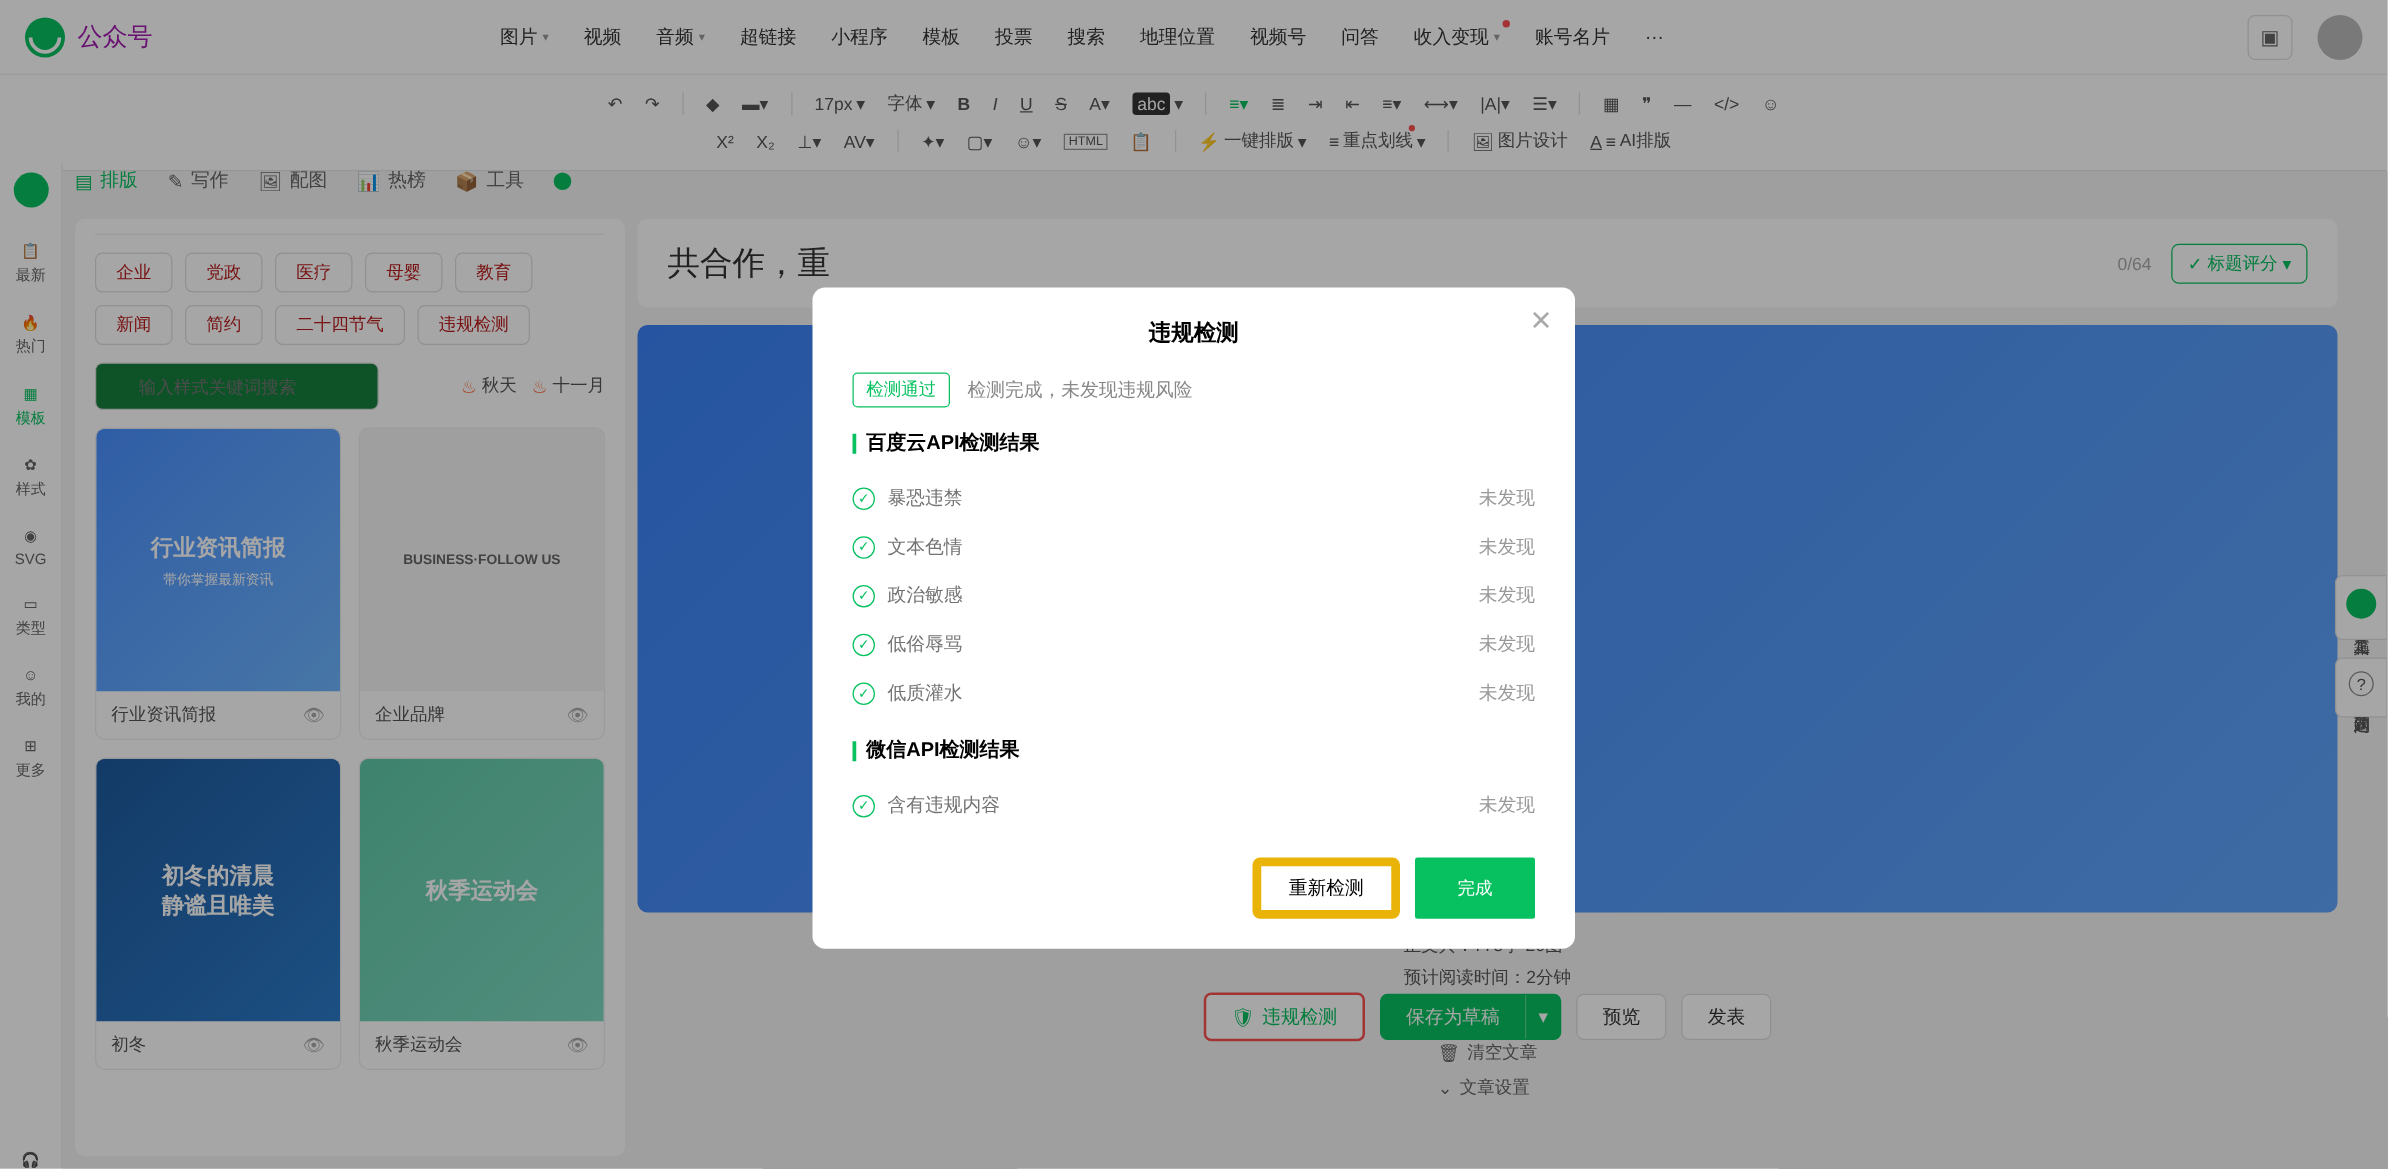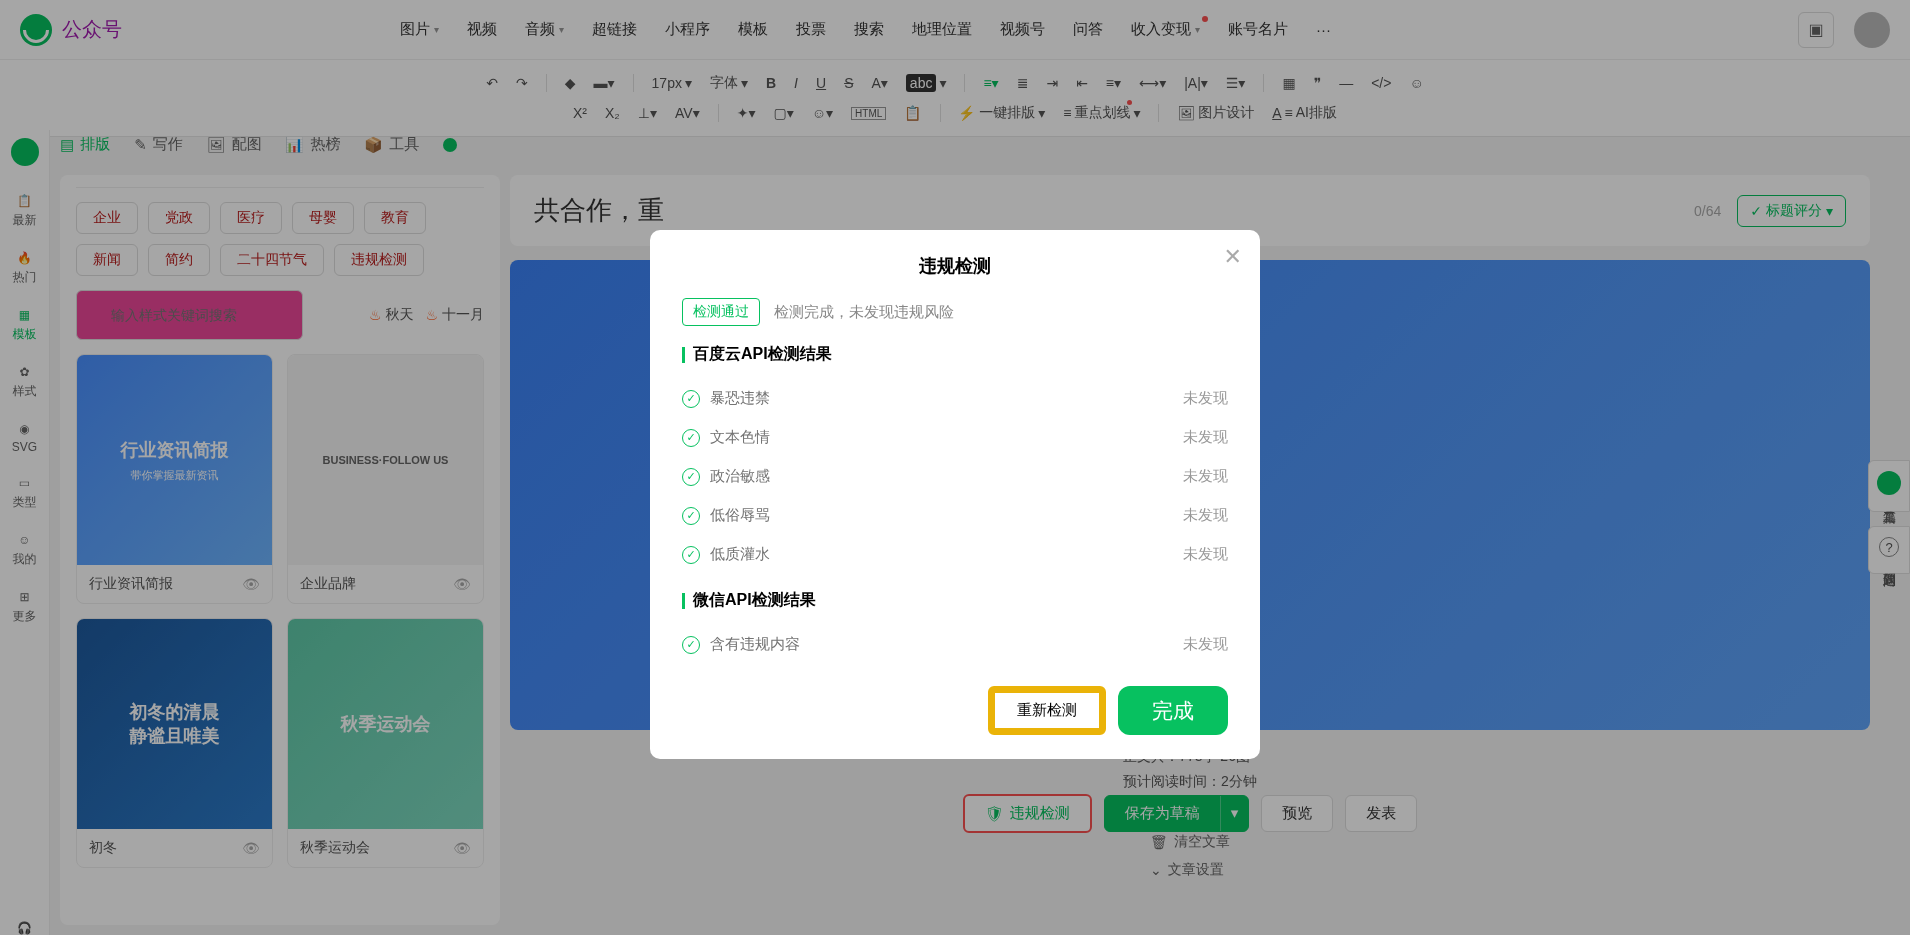--- a/index.html
+++ b/index.html
@@ -38,21 +38,21 @@
 .status-dot { width: 14px; height: 14px; background: #07c160; border-radius: 50%; }
 
 
 .template-panel { position: absolute; left: 60px; top: 175px; width: 440px; background: #fff; border-radius: 8px; padding: 12px 16px; height: calc(100% - 185px); overflow: hidden; }
 .tpl-tabs { display: flex; border-bottom: 1px solid #eee; }
 .tpl-tab { flex: 1; text-align: center; padding: 10px 0; font-size: 15px; color: #666; cursor: pointer; }
 .tpl-tab.active { color: #333; font-weight: 600; border-bottom: 3px solid #333; }
 .tag-row { display: flex; flex-wrap: wrap; gap: 10px; margin: 14px 0; }
 .tag-chip { padding: 6px 16px; border: 1px solid #ddd; border-radius: 6px; font-size: 14px; color: #b91c1c; cursor: pointer; }
 .search-row { display: flex; align-items: center; gap: 12px; margin-bottom: 14px; }
-.search-input { flex: 1; height: 50px; border: 1px solid #ddd; border-radius: 6px; padding: 0 10px 0 34px; font-size: 14px; background: #ec4899; position: relative; }
+.search-input { flex: 1; height: 38px; border: 1px solid #ddd; border-radius: 6px; padding: 0 10px 0 34px; font-size: 14px; background: #15803d; position: relative; }
 .search-wrap { position: relative; flex: 1; }
 .search-wrap::before { content: "🔍"; position: absolute; left: 10px; top: 50%; transform: translateY(-50%); color: #aaa; font-size: 14px; }
 .hot-tag { display: flex; align-items: center; gap: 4px; font-size: 14px; color: #555; cursor: pointer; }
 .flame { color: #ff6b35; }
 .tpl-grid { display: grid; grid-template-columns: 1fr 1fr; gap: 14px; }
 .tpl-card { border: 1px solid #eee; border-radius: 8px; overflow: hidden; cursor: pointer; }
 .tpl-preview { height: 210px; background: linear-gradient(135deg, #4a90ff, #6eb5ff); display: flex; flex-direction: column; align-items: center; justify-content: center; color: #fff; font-size: 18px; font-weight: 600; text-align: center; padding: 10px; }
 .tpl-preview.p2 { background: #f5f5f5; color: #666; font-size: 11px; }
 .tpl-preview.p3 { background: linear-gradient(135deg, #1e5a9e, #2c7bc9); }
 .tpl-preview.p4 { background: linear-gradient(135deg, #5fc9a8, #7ed9c0); }
@@ -94,21 +94,21 @@
 .result-text { color: #888; font-size: 15px; }
 .section-title { display: flex; align-items: center; gap: 8px; font-size: 16px; font-weight: 600; margin: 16px 0 14px; }
 .section-bar { width: 3px; height: 16px; background: #07c160; }
 .check-item { display: flex; align-items: center; justify-content: space-between; padding: 10px 0; }
 .check-left { display: flex; align-items: center; gap: 10px; }
 .check-icon { width: 18px; height: 18px; border: 1.5px solid #07c160; border-radius: 50%; display: flex; align-items: center; justify-content: center; color: #07c160; font-size: 11px; }
 .check-label { font-size: 15px; color: #737373; }
 .check-status { color: #999; font-size: 15px; }
 .modal-footer { display: flex; justify-content: flex-end; gap: 12px; margin-top: 22px; }
 .btn-ghost { padding: 8px 22px; border: 7px solid #eab308; border-radius: 6px; background: #fff; font-size: 15px; cursor: pointer; }
-.btn-success { padding: 8px 34px; border: none; border-radius: 12px; background: #07c160; color: #fff; font-size: 21px; cursor: pointer; }
+.btn-success { padding: 8px 34px; border: none; border-radius: 2px; background: #07c160; color: #fff; font-size: 14px; cursor: pointer; }
 </style>
 </head>
 <body>
 
 <div class="top-bar">
   <div class="logo">
     <span class="logo-icon"></span>
     <span class="logo-text">公众号</span>
   </div>
   <div class="top-menu">

